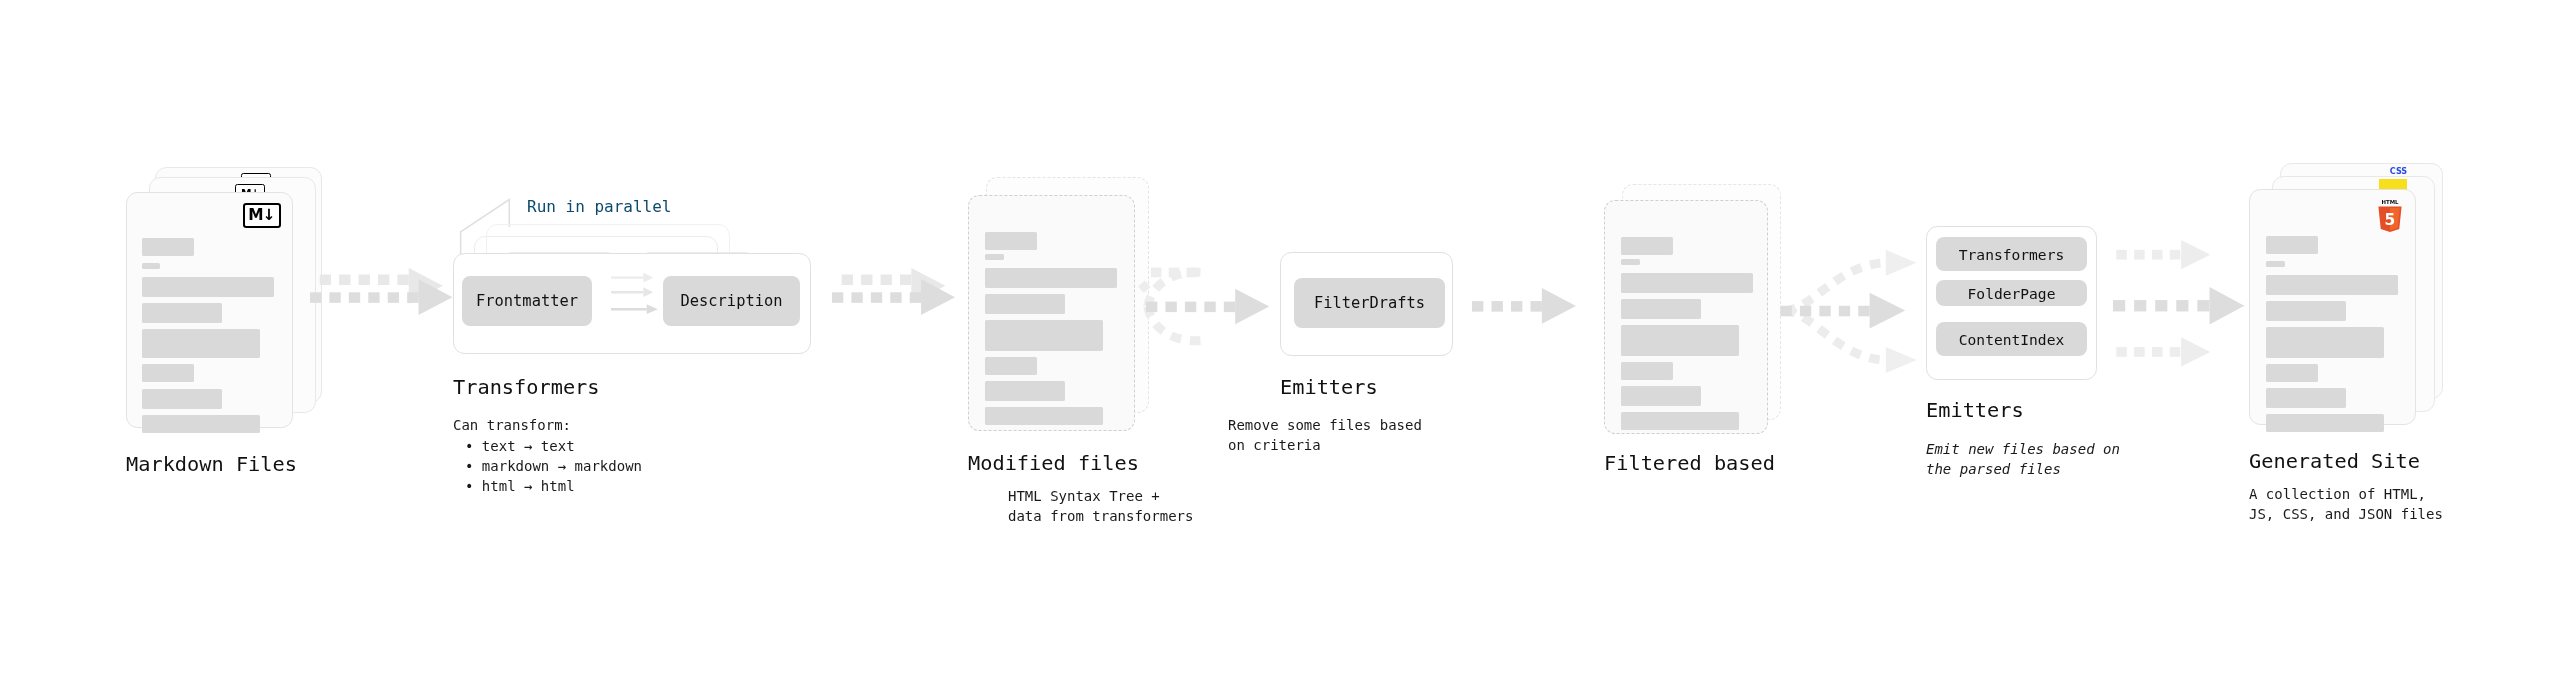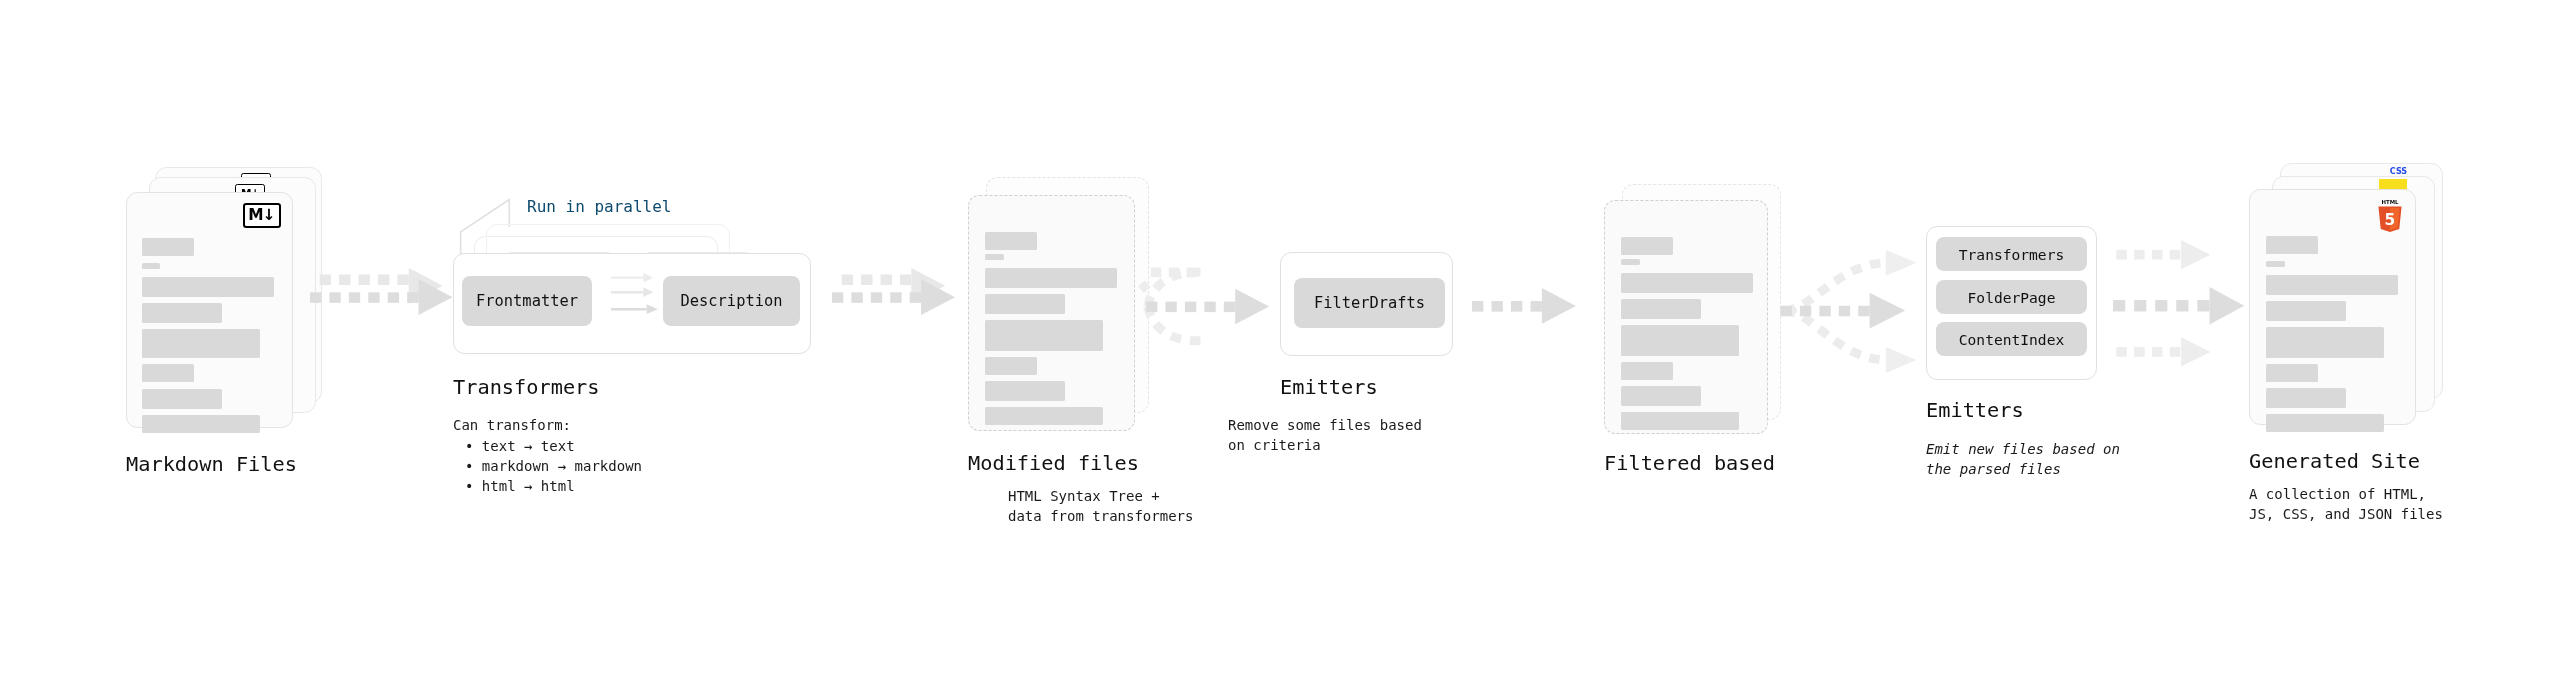--- a/index.html
+++ b/index.html
@@ -287,21 +287,21 @@
       <rect x="48" y="91" width="14" height="13"></rect>
         <rect x="72" y="91" width="14" height="13"></rect>
       <rect x="96" y="91" width="14" height="13"></rect>
       <path d="M110 75 L154 97 L110 119 Z"></path>
     </g>
   </svg>
 
   <div class="node">
     <div class="group" style="left:1926px;top:226px;width:171px;height:154px;"></div>
     <div class="pill" style="left:1936px;top:237px;width:151px;height:34px;font-size:14.6px;">Transformers</div>
-    <div class="pill" style="left:1936px;top:280px;width:151px;height:34px;font-size:14.6px;text-align:right;">FolderPage</div>
+    <div class="pill" style="left:1936px;top:280px;width:151px;height:26px;font-size:14.6px;text-align:right;">FolderPage</div>
     <div class="pill" style="left:1936px;top:322px;width:151px;height:34px;font-size:14.6px;">ContentIndex</div>
     <div class="title" style="left:1926px;top:398px;">Emitters</div>
     <div class="sub" style="left:1926px;top:439px;font-style:italic;">Emit new files based on
 the parsed files</div>
   </div>
 
   <svg style="left:2113px;top:232px;" width="146" height="154" viewBox="0 0 180 190">
     <g fill="#ededed">
       <rect x="4" y="22" width="13" height="12"></rect>
         <rect x="26" y="22" width="13" height="12"></rect>

